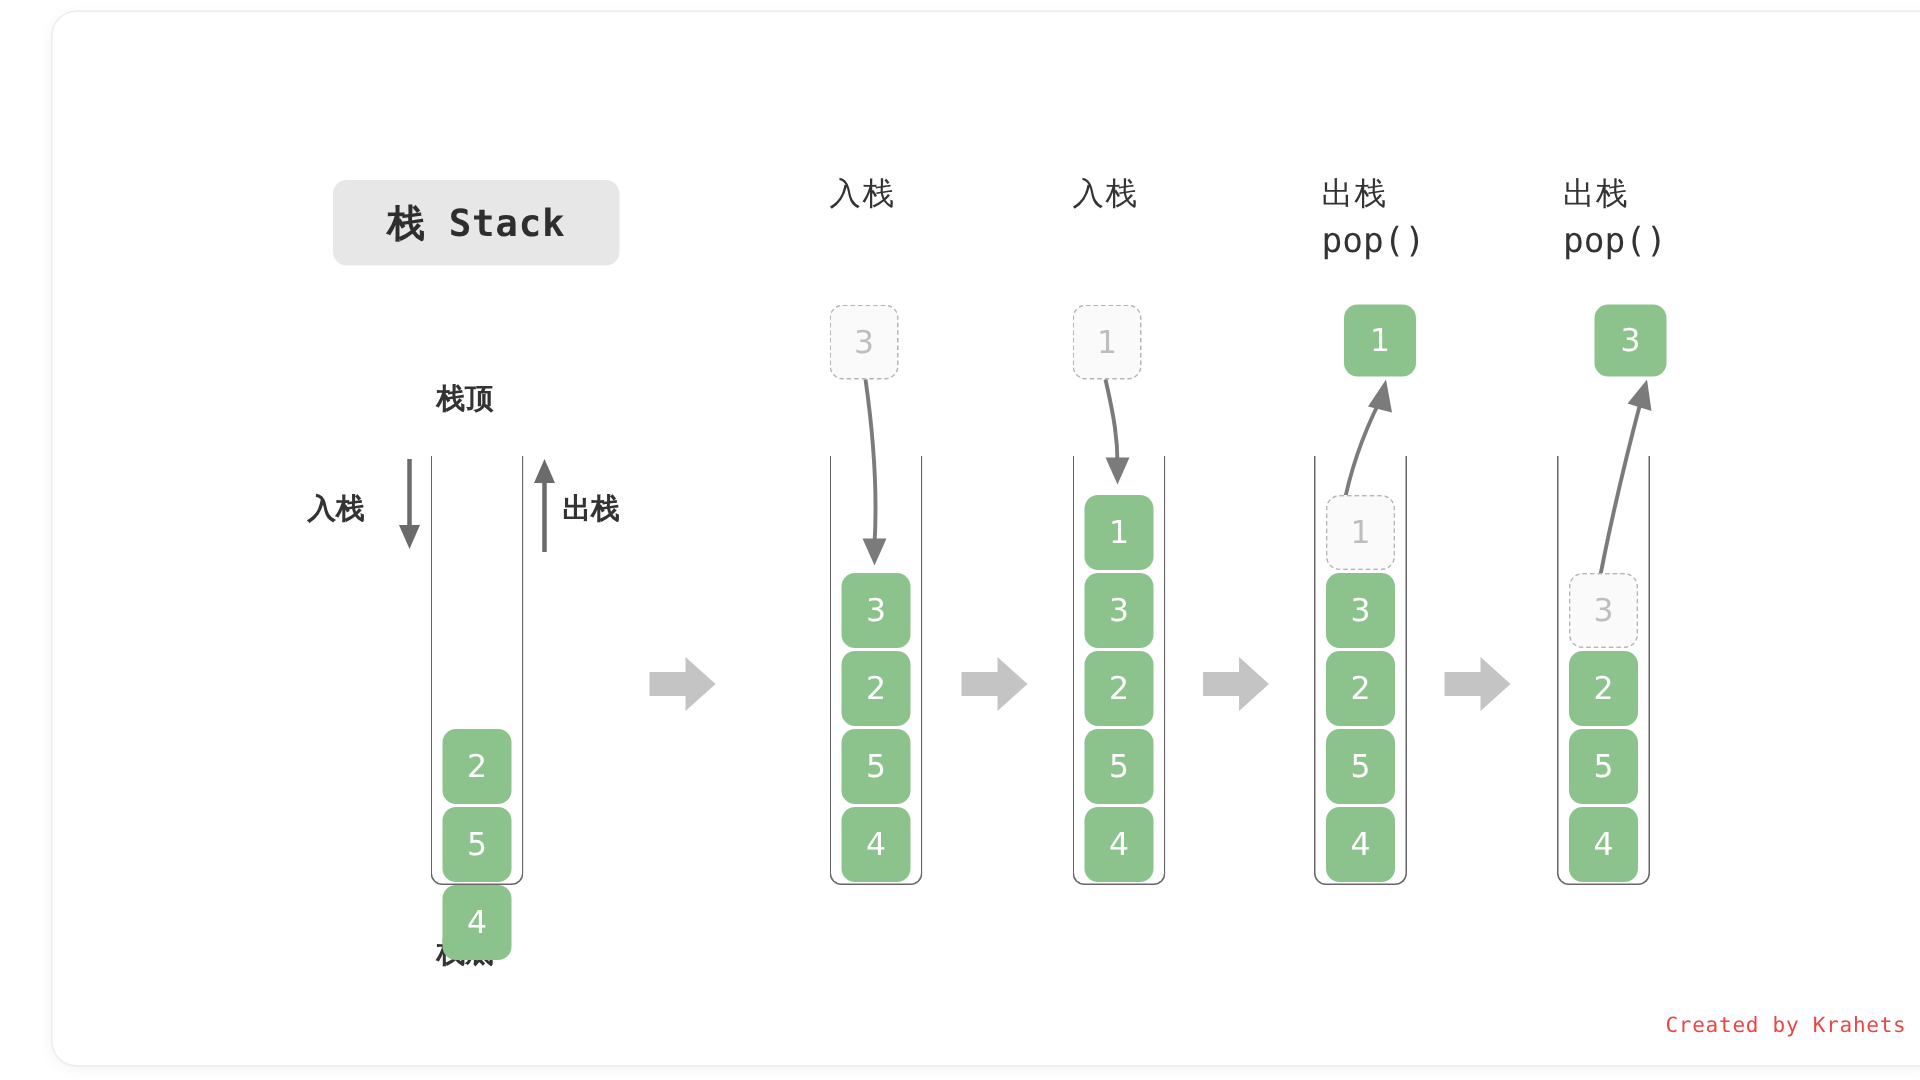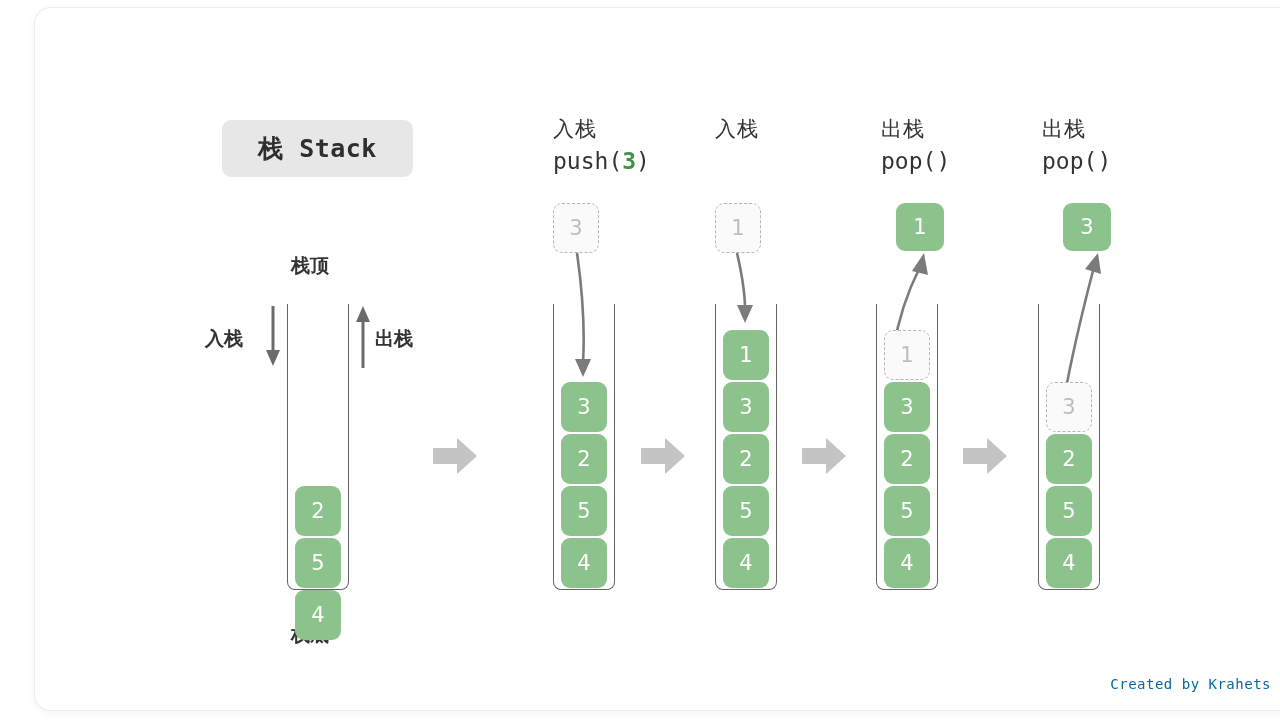--- a/index.html
+++ b/index.html
@@ -136,21 +136,21 @@
     width: 44px;
     height: 36px;
   }
   
   .footer {
     position: absolute;
     right: 26px;
     bottom: 18px;
     font-family: "DejaVu Sans Mono", "Liberation Mono", monospace;
     font-size: 14px;
-    color: #0369a1;
+    color: #ef4444;
     letter-spacing: 0.5px;
     white-space: nowrap;
   }
   svg { overflow: visible; }
 </style>
 </head>
 <body>
 
 <div id="canvas">
   <div class="card">
@@ -181,21 +181,20 @@
       <div class="cell filled" style="left:8px; top:234px;">5</div>
       <div class="cell filled" style="left:8px; top:286px;">4</div>
     </div>
 
     <svg class="block-arrow" style="left:398px; top:430px;">
       <polygon points="0,10 24,10 24,0 44,18 24,36 24,26 0,26" fill="#c4c4c4"></polygon>
     </svg>
 
     <div class="op-caption" style="left:518px; top:108px;">
       <span class="op-cn">入栈</span>
-      <span class="op-code"><span>push(</span><span class="arg">3</span><span>)</span></span>
     </div>
 
     <div class="cell ghost" style="left:518px; top:195px;">3</div>
 
     <svg style="position:absolute; left:518px; top:243px;" width="60" height="140">
       <path d="M 24 2 C 30 44, 32 78, 30 112" stroke="#7b7b7b" stroke-width="2.6" fill="none"></path>
       <polygon points="30,126 22,108 38,108" fill="#7b7b7b"></polygon>
     </svg>
 
     <div class="stack" style="left:518px; top:296px; height:286px;">

